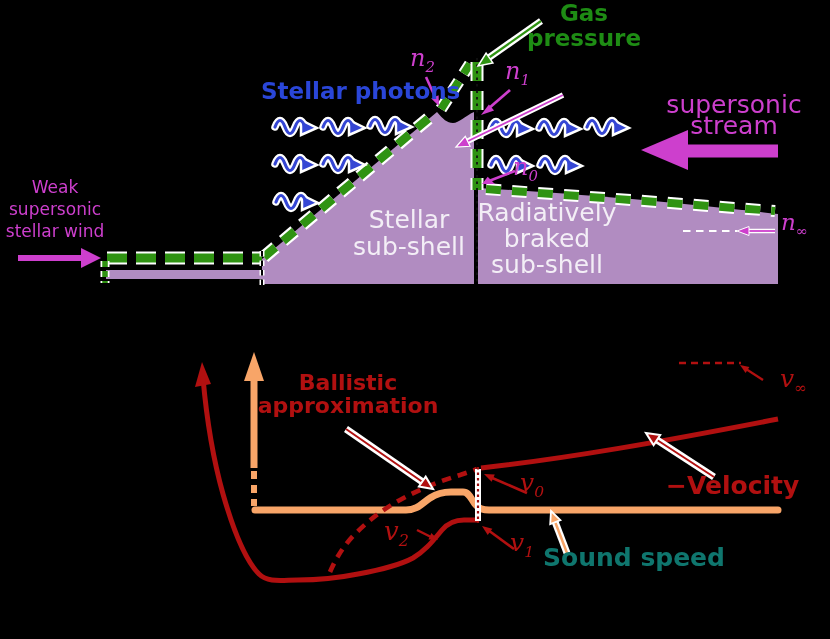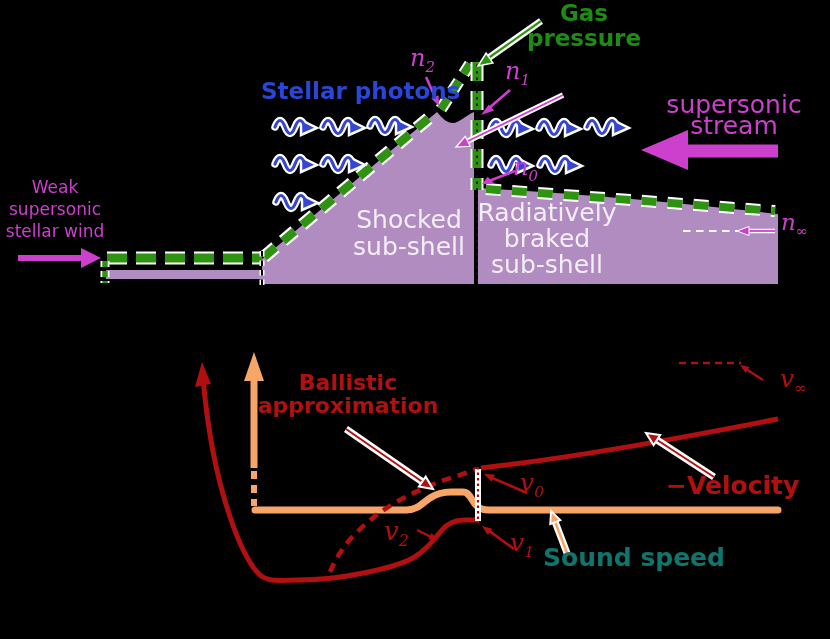--- a/index.html
+++ b/index.html
@@ -174,21 +174,21 @@
 
   <div class="lbl blu" style="left:261px;top:79px;font-size:23px;text-align:center;">Stellar photons</div>
 
   <div class="lbl ctr grn" style="left:584px;top:1px;font-size:23px;line-height:25px;">Gas
 pressure</div>
 
 
   <div class="lbl ctr mag" style="left:734px;top:94px;font-size:25px;line-height:21px;">supersonic
 stream</div>
 
-  <div class="lbl ctr wht" style="left:409px;top:206px;font-size:25px;line-height:27px;">Shocked
+  <div class="lbl ctr wht" style="left:409px;top:206px;font-size:25px;line-height:27px;">Stellar
 sub-shell</div>
 
   <div class="lbl ctr wht" style="left:547px;top:200px;font-size:25px;line-height:26px;">Radiatively
 braked
 sub-shell</div>
 
   <div class="lbl math mag" style="left:410px;top:46px;font-size:24px;"><span>n</span><sub>2</sub></div>
   <div class="lbl math mag" style="left:505px;top:59px;font-size:24px;"><span>n</span><sub>1</sub></div>
   <div class="lbl math mag" style="left:479px;top:155px;font-size:24px;margin-left:34px;"><span>n</span><sub>0</sub></div>
   <div class="lbl math mag" style="left:781px;top:210px;font-size:23px;"><span>n</span><sub>∞</sub></div>

